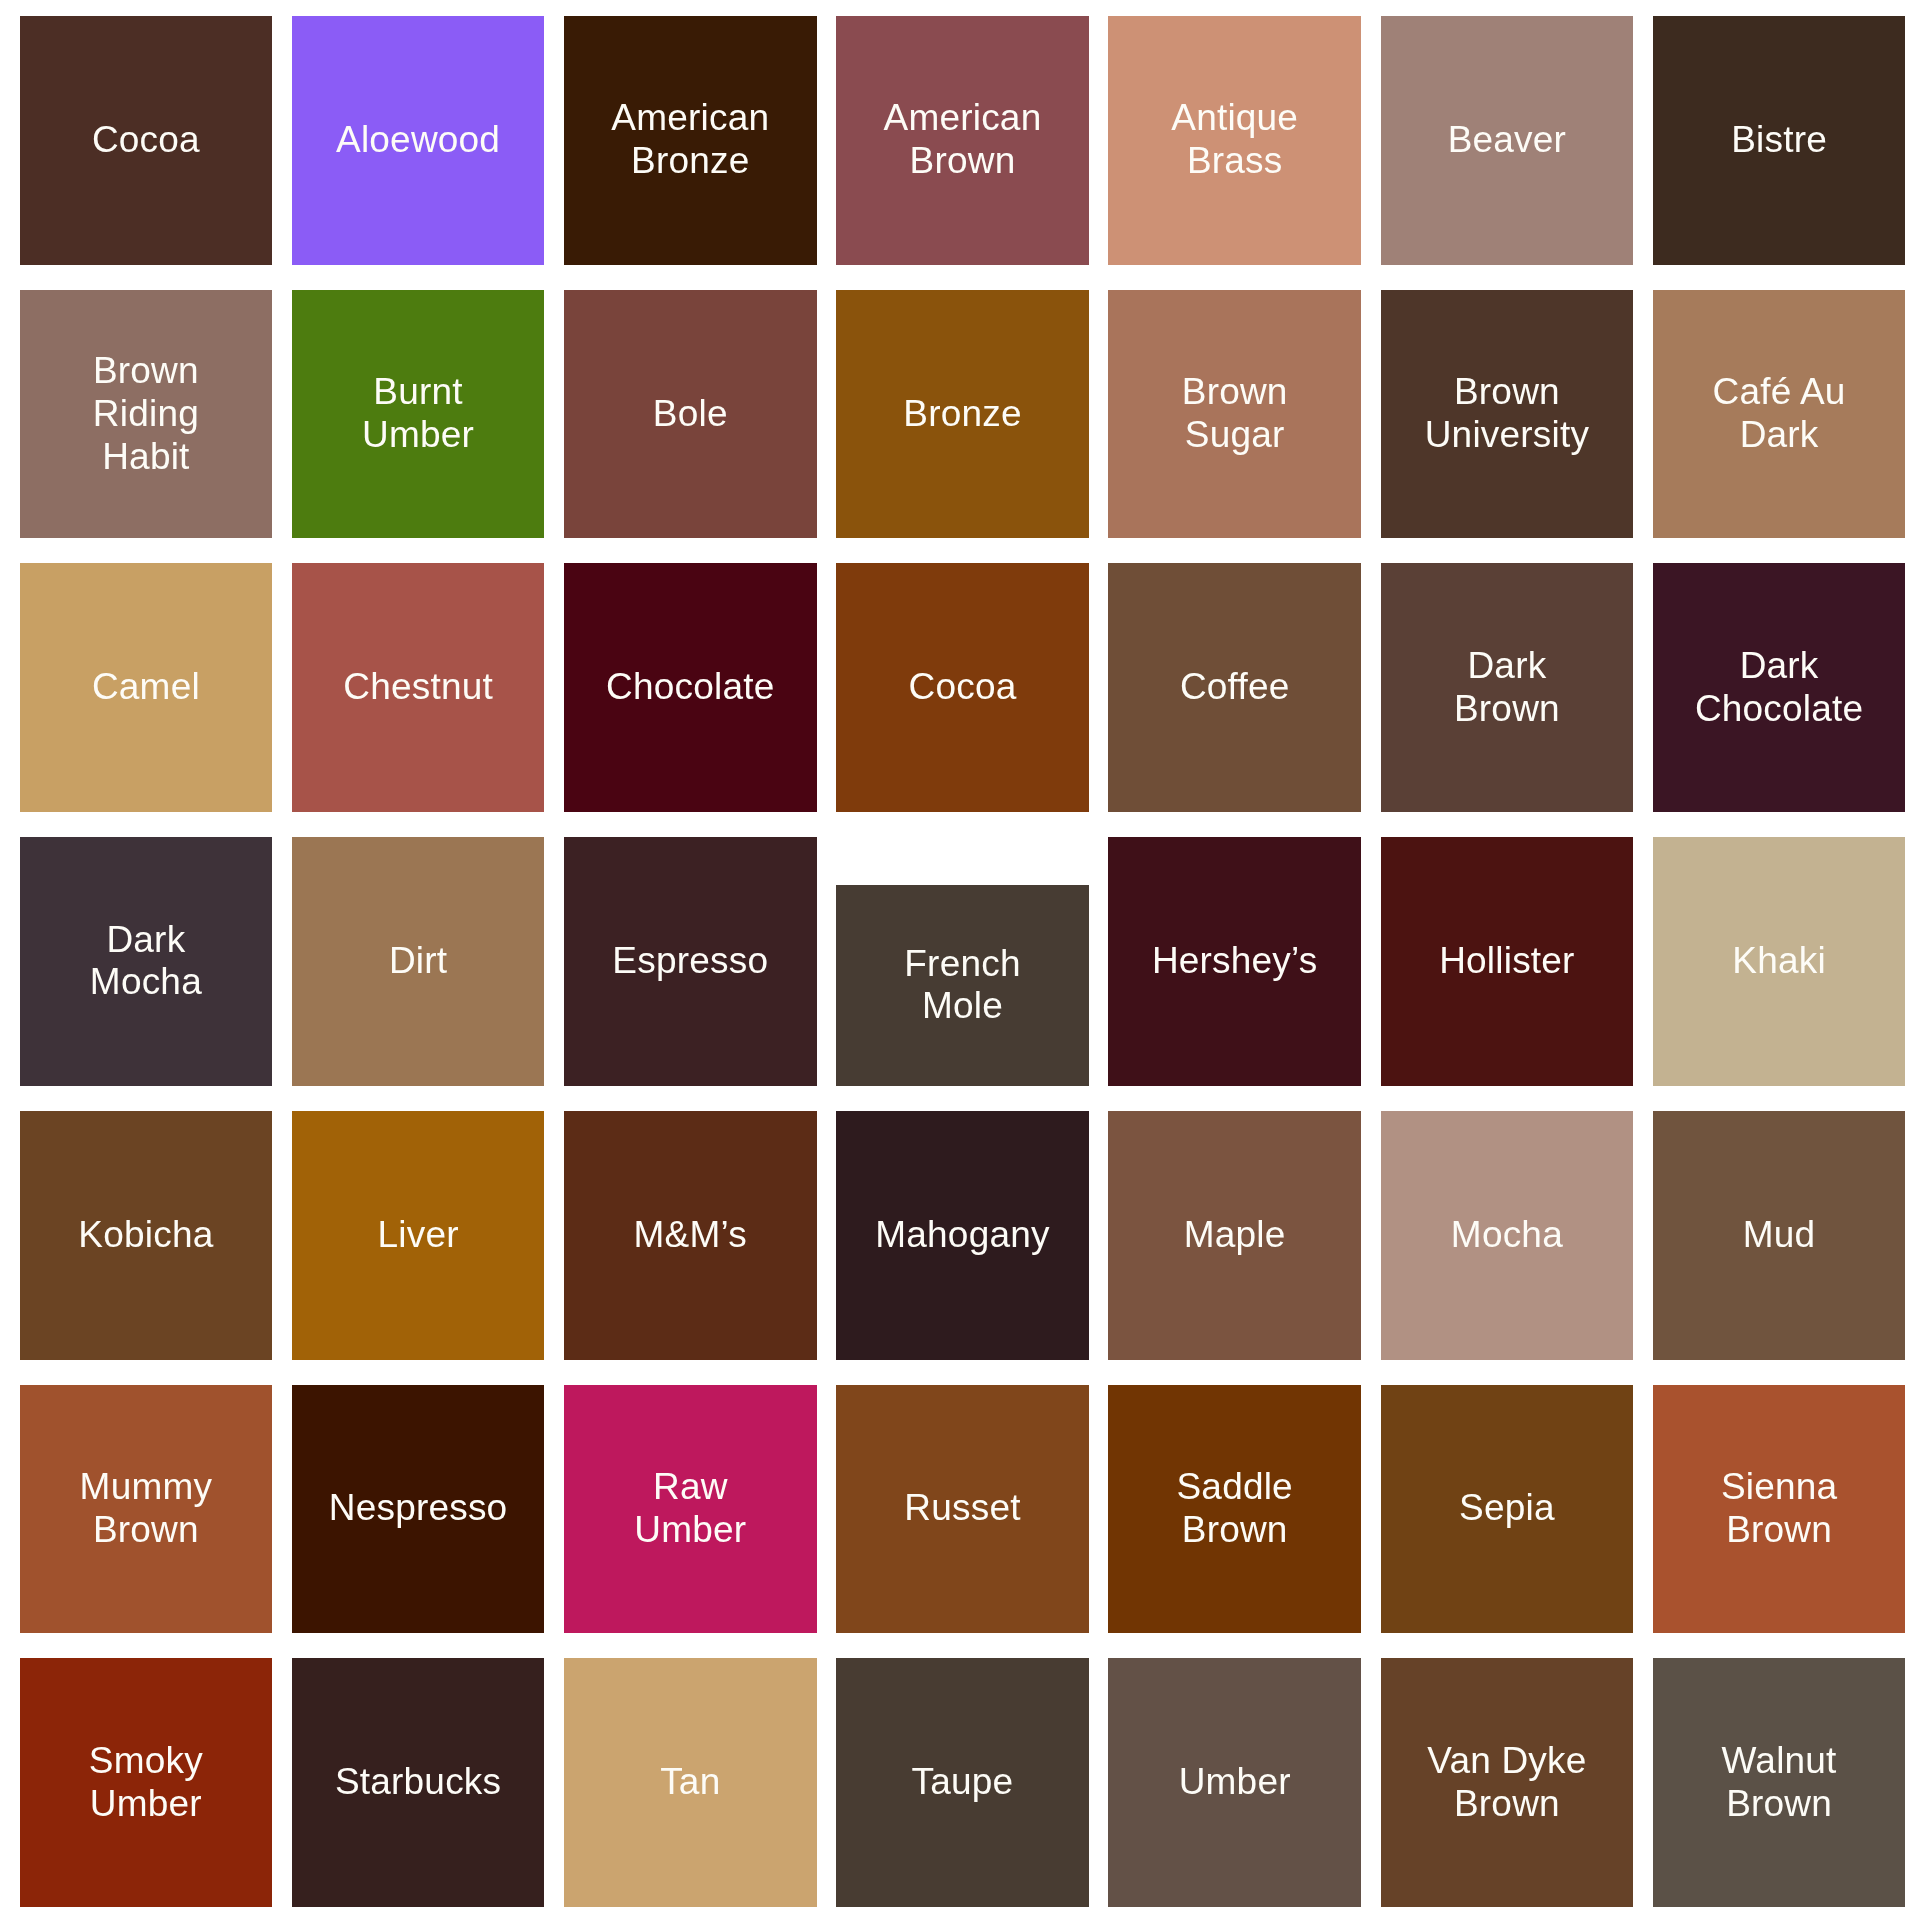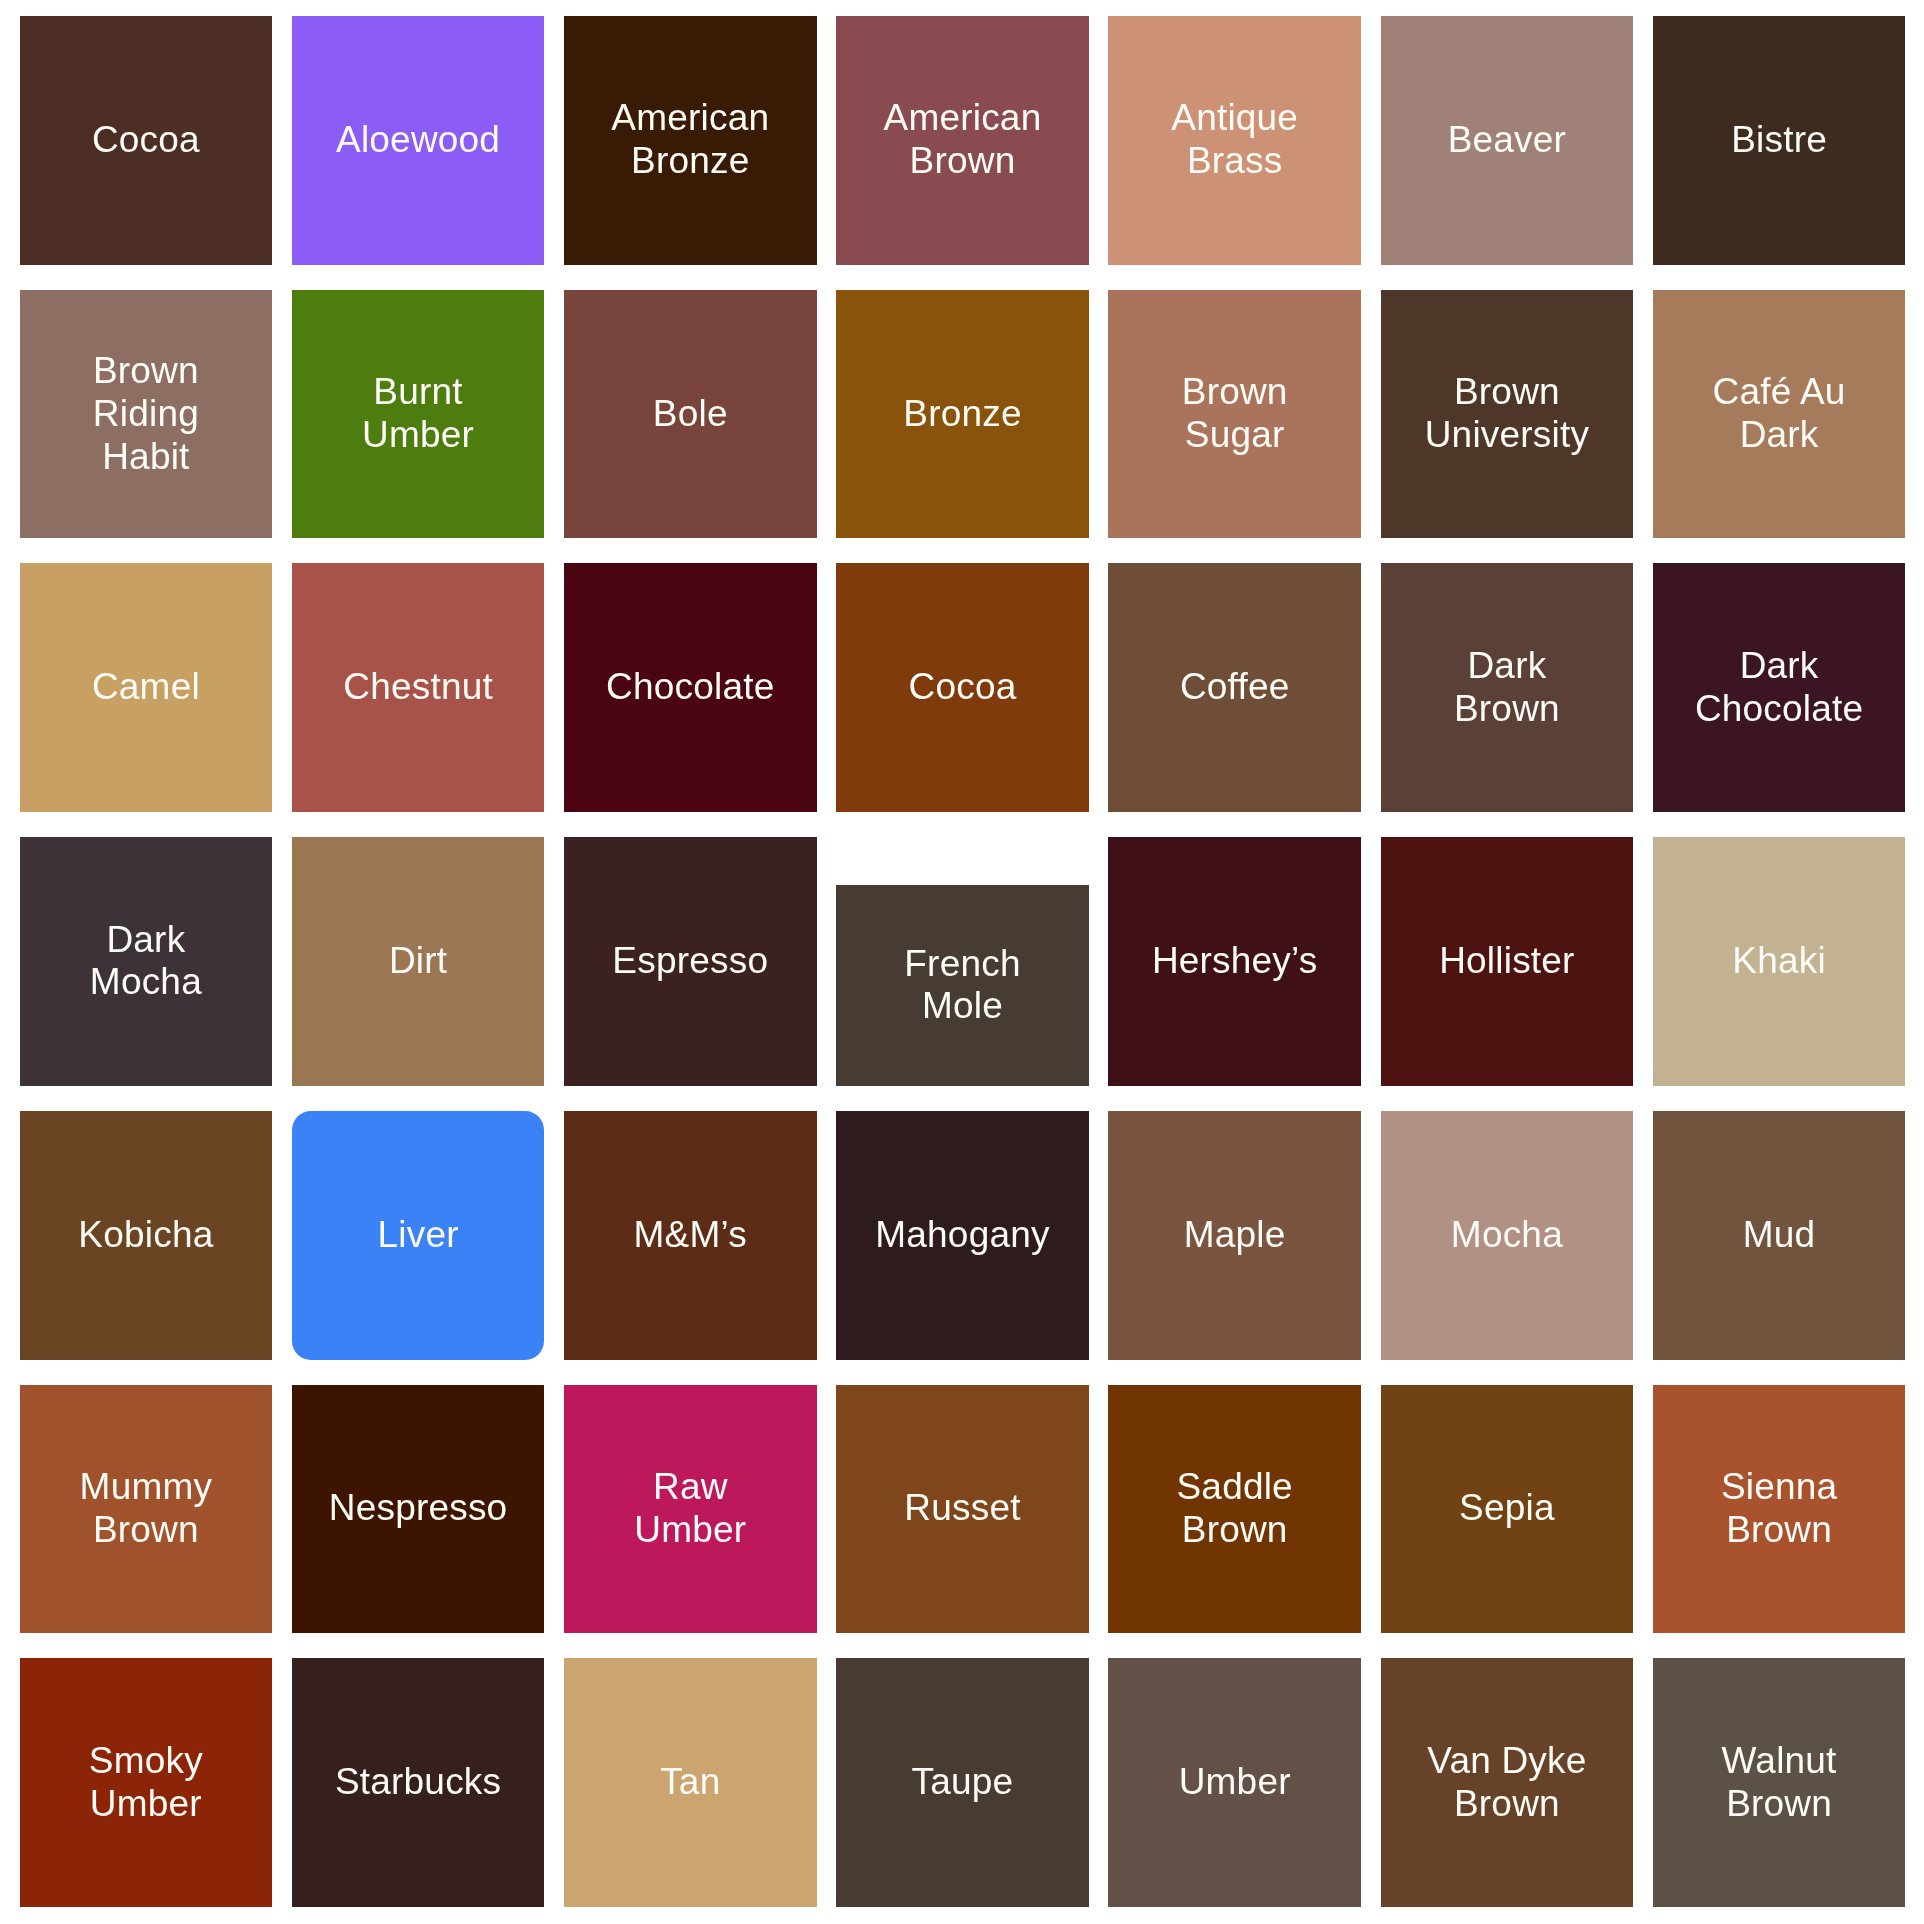--- a/index.html
+++ b/index.html
@@ -142,21 +142,21 @@
     </div>
     <div class="swatch" style="background: rgb(76, 19, 17);">
       <span class="swatch-label" style="color: rgb(253, 252, 247);">Hollister</span>
     </div>
     <div class="swatch" style="background: rgb(195, 178, 145);">
       <span class="swatch-label" style="color: rgb(253, 252, 247);">Khaki</span>
     </div>
     <div class="swatch" style="background: rgb(107, 68, 35);">
       <span class="swatch-label" style="color: rgb(253, 252, 247);">Kobicha</span>
     </div>
-    <div class="swatch" style="background: #3b82f6; border-radius: 19px;">
+    <div class="swatch" style="background: #a16207;">
       <span class="swatch-label" style="color: rgb(253, 252, 247);">Liver</span>
     </div>
     <div class="swatch" style="background: rgb(92, 44, 22);">
       <span class="swatch-label" style="color: rgb(253, 252, 247);">M&amp;M’s</span>
     </div>
     <div class="swatch" style="background: rgb(46, 27, 30);">
       <span class="swatch-label" style="color: rgb(253, 252, 247);">Mahogany</span>
     </div>
     <div class="swatch" style="background: rgb(123, 84, 64);">
       <span class="swatch-label" style="color: rgb(253, 252, 247);">Maple</span>

